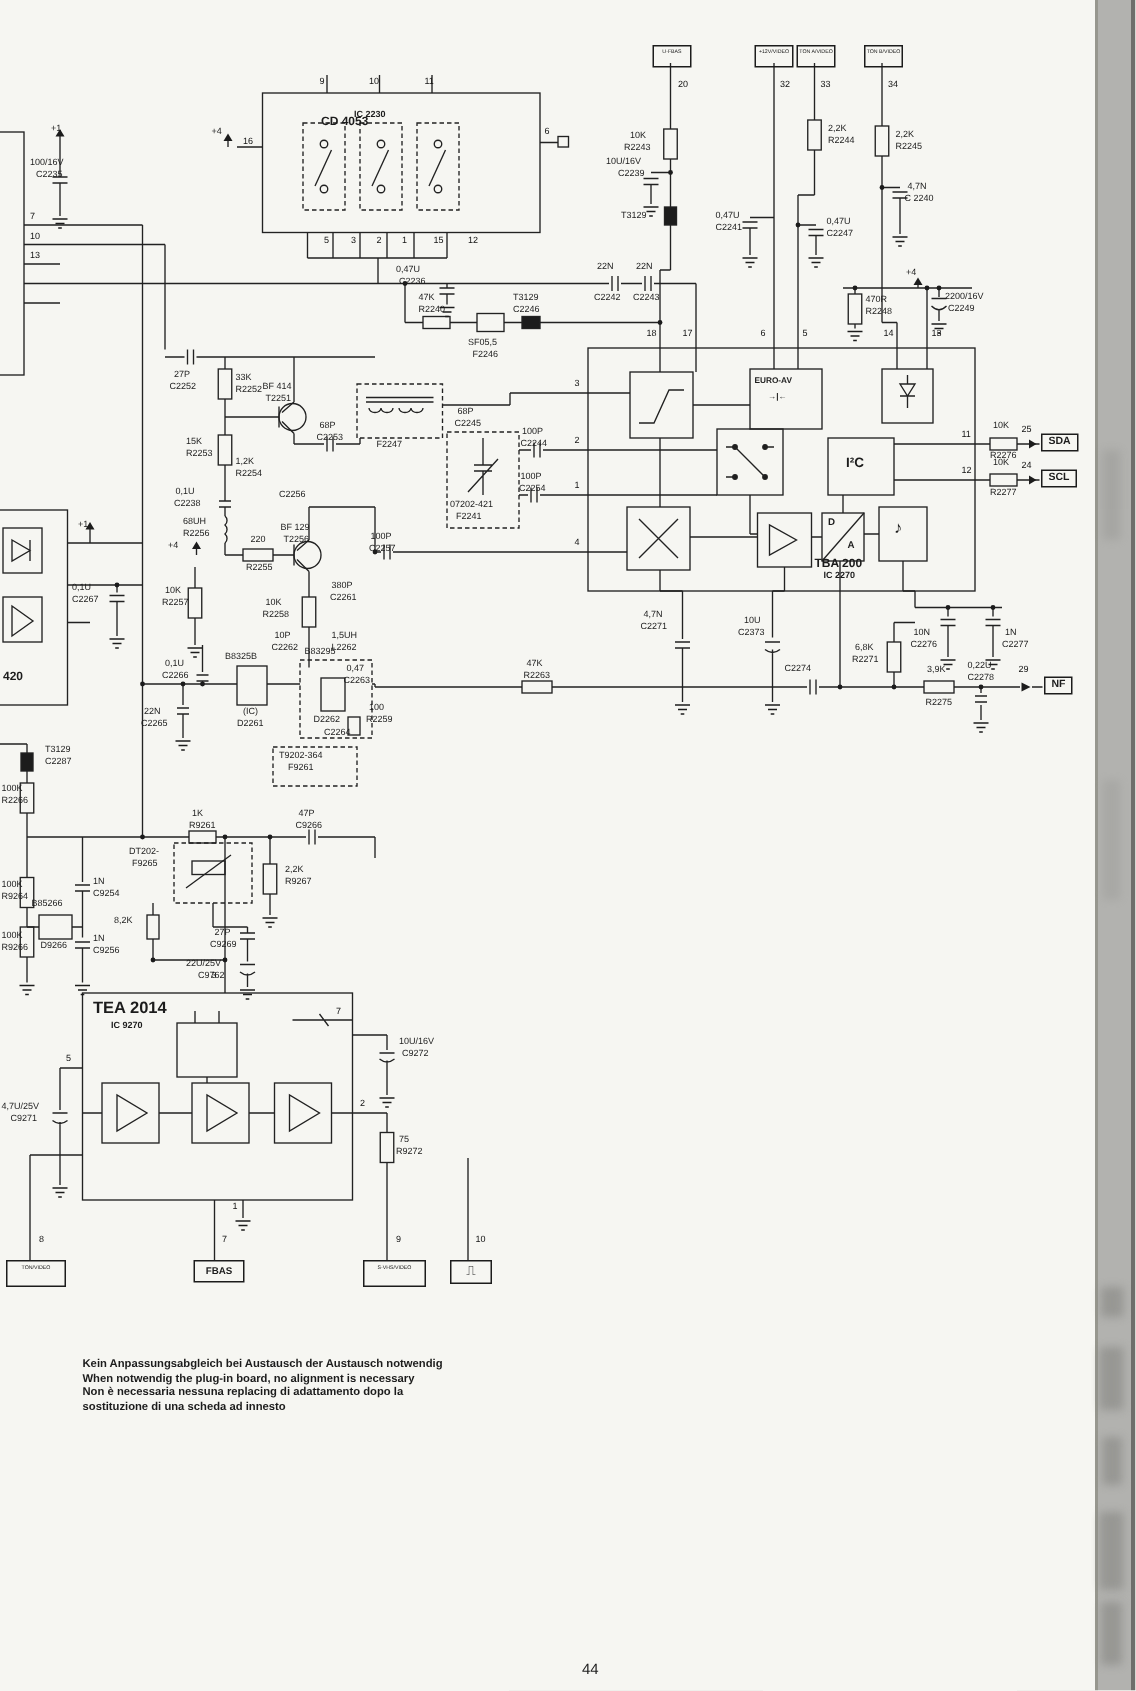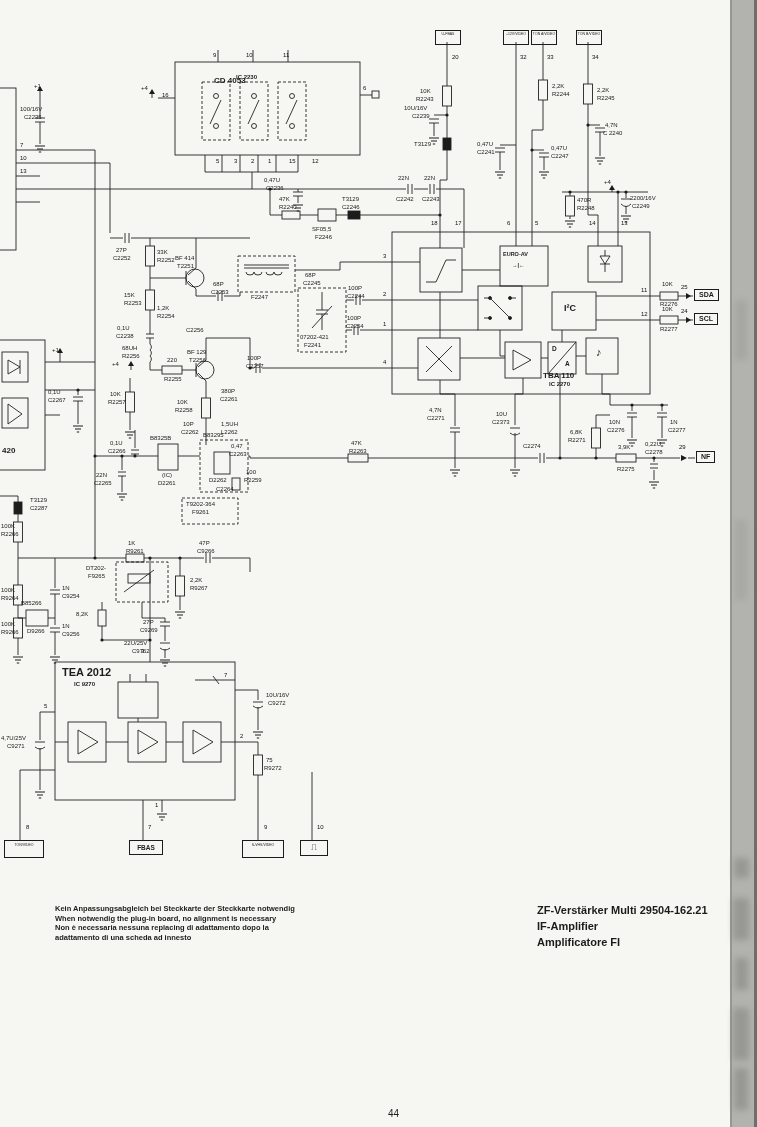--- a/index.html
+++ b/index.html
@@ -244,23 +244,23 @@
         <polygon points="57,353 60,348 63,353"></polygon>
     <polygon points="128,366 131,361 134,366"></polygon>
     <polygon points="681,455 687,458 681,461"></polygon>
     <polygon points="686,293 691,296 686,299"></polygon>
         <polygon points="686,317 691,320 686,323"></polygon>
   </g>
 </svg>
 
 <span class="ic-name" style="left:214px;top:76px">CD 4053</span>
 <span class="ic-ref" style="left:236px;top:74px">IC 2230</span>
-<span class="ic-name" style="left:543px;top:371px">TBA 110</span>
+<span class="ic-name" style="left:543px;top:371px">TBA 200</span>
 <span class="ic-ref" style="left:549px;top:381px">IC 2270</span>
-<span class="ic-name tea-name" style="left:62px;top:666px">TEA 2012</span>
+<span class="ic-name tea-name" style="left:62px;top:666px">TEA 2014</span>
 <span class="ic-ref" style="left:74px;top:681px">IC 9270</span>
 <span class="ic-name" style="left:2px;top:446px">420</span>
 
 <span class="blk-txt" style="left:503px;top:251px">EURO-AV</span>
 <span class="blk-txt" style="left:512px;top:262px">→|←</span>
 <span class="blk-txt" style="left:564px;top:303px;font-size:9px">I²C</span>
 <span class="blk-txt" style="left:552px;top:345px;font-size:6.5px">D</span>
 <span class="blk-txt" style="left:565px;top:360px;font-size:6.5px">A</span>
 <span class="blk-txt" style="left:596px;top:346px;font-size:11px">♪</span>
 
@@ -469,31 +469,26 @@
       <span class="pin" style="left: 44px; top: 703px;">5</span>
       <span class="pin" style="left: 240px; top: 733px;">2</span>
       <span class="pin" style="left: 155px; top: 802px;">1</span>
       <span class="pin" style="left: 26px; top: 824px;">8</span>
       <span class="pin" style="left: 148px; top: 824px;">7</span>
       <span class="pin" style="left: 264px; top: 824px;">9</span>
       <span class="pin" style="left: 317px; top: 824px;">10</span>
     </div>
 
 <div class="notes">
-  <div>Kein Anpassungsabgleich bei Steckkarte der Steckkarte notwendig</div>
+  <div>Kein Anpassungsabgleich bei Austausch der Austausch notwendig</div>
   <div>When notwendig the plug-in board, no alignment is necessary</div>
   <div>Non è necessaria nessuna replacing di adattamento dopo la</div>
-  <div>adattamento di una scheda ad innesto</div>
+  <div>sostituzione di una scheda ad innesto</div>
 </div>
 
-<div class="titleblock">
-  <div>ZF-Verstärker Multi 29504-162.21</div>
-  <div>IF-Amplifier</div>
-  <div>Amplificatore FI</div>
-</div>
 
 <div class="pageno">44</div>
 
 <div class="right-strip">
   <div class="ghost" style="left:2px;top:858px;width:15px;height:20px"></div>
   <div class="ghost" style="left:1px;top:898px;width:16px;height:42px"></div>
   <div class="ghost" style="left:3px;top:958px;width:13px;height:32px"></div>
   <div class="ghost" style="left:1px;top:1008px;width:16px;height:52px"></div>
   <div class="ghost" style="left:2px;top:1068px;width:14px;height:42px"></div>
   <div class="ghost" style="left:3px;top:300px;width:12px;height:60px;opacity:.25"></div>

